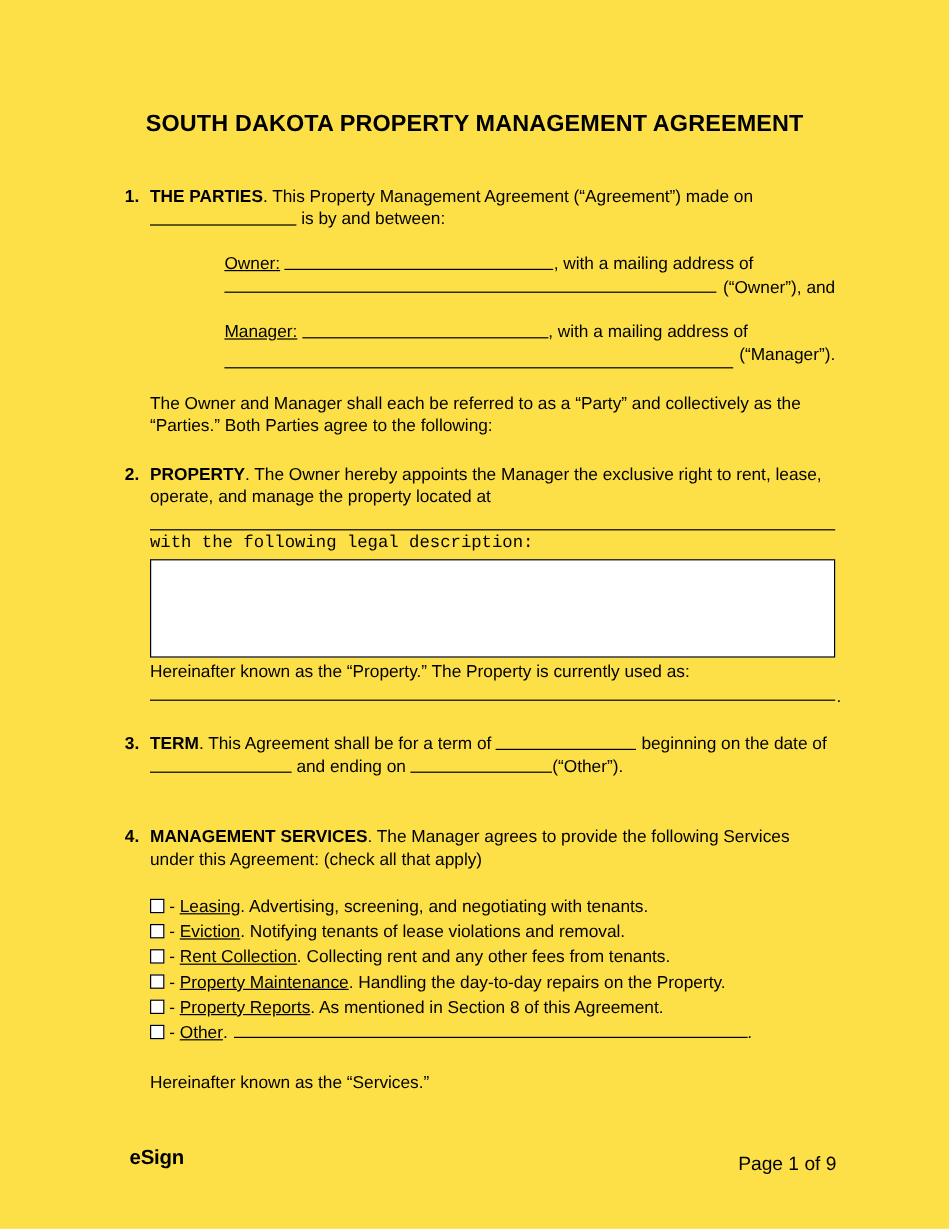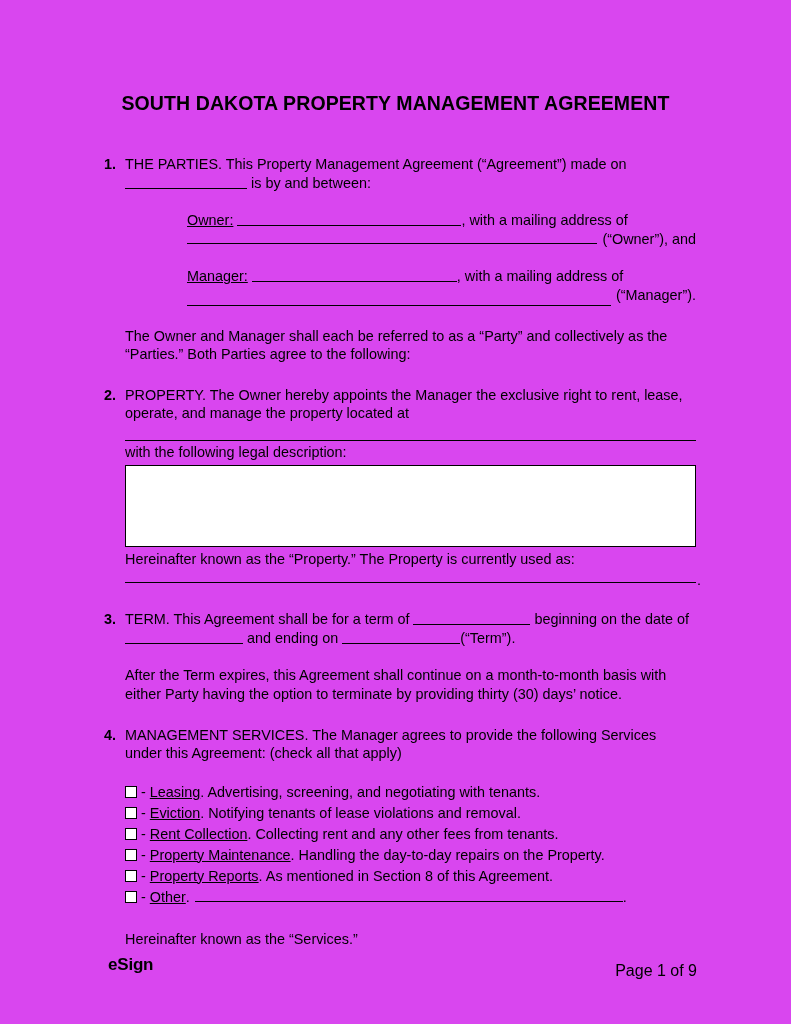--- a/index.html
+++ b/index.html
@@ -13,21 +13,21 @@
     font-family: "Liberation Sans", sans-serif;
     color: #000000;
     position: relative;
     overflow: hidden;
   }
 
   .page {
     position: relative;
     width: 791px;
     height: 1024px;
-    background: #d946ef;
+    background: #fde047;
     box-sizing: border-box;
     padding: 0;
   }
 
   .doc-title {
     position: absolute;
     top: 92px;
     left: 0;
     width: 791px;
     text-align: center;
@@ -53,21 +53,21 @@
   }
   .clause-num {
     position: absolute;
     left: 0;
     top: 0;
     width: 22px;
     text-align: right;
     font-weight: bold;
   }
   .clause-body { display: block; }
-  .lead { font-weight: normal; margin-top: 16px; }
+  .lead { font-weight: bold; margin-top: 16px; }
 
   .indent {
     padding-left: 31px;
   }
   .indent-deep {
     padding-left: 93px;
   }
   .gap-md { height: 19px; }
   .gap-lg { height: 22px; }
 
@@ -213,45 +213,44 @@
 
     <div class="clause">
       <span class="clause-num">2.</span>
       <span class="clause-body"><span class="lead">PROPERTY</span><span>. The Owner hereby appoints the Manager the exclusive right to rent, lease, operate, and manage the property located at</span></span>
     </div>
 
     <div style="height:17px;"></div>
 
     <div class="indent">
       <span class="fullline"></span>
-      <div style="margin-top:2px;">with the following legal description:</div>
+      <div style="margin-top:2px;font-family:Liberation Mono, monospace;">with the following legal description:</div>
       <div class="legal-box"></div>
       <div style="margin-top:3px;">Hereinafter known as the “Property.” The Property is currently used as:</div>
       <div class="fullline-wrap" style="margin-top:14px;">
         <span class="fullline"></span>
         <span class="fullline-dot">.</span>
       </div>
     </div>
 
     <div style="height:27px;"></div>
 
     <div class="clause">
       <span class="clause-num">3.</span>
       <span class="clause-body"><span class="lead">TERM</span><span>. This Agreement shall be for a term of</span>
         <span class="blank b-term"></span>
         <span>beginning on the date of</span>
         <span class="blank b-term2"></span>
         <span>and ending on</span>
-        <span class="blank b-term3"></span><span>(“Term”).</span>
+        <span class="blank b-term3"></span><span>(“Other”).</span>
       </span>
     </div>
 
     <div class="gap-md"></div>
 
-    <div class="indent">After the Term expires, this Agreement shall continue on a month-to-month basis with either Party having the option to terminate by providing thirty (30) days’ notice.</div>
 
     <div class="gap-lg"></div>
 
     <div class="clause">
       <span class="clause-num">4.</span>
       <span class="clause-body"><span class="lead">MANAGEMENT SERVICES</span><span>. The Manager agrees to provide the following Services under this Agreement: (check all that apply)</span></span>
     </div>
 
     <div class="gap-md"></div>
 

